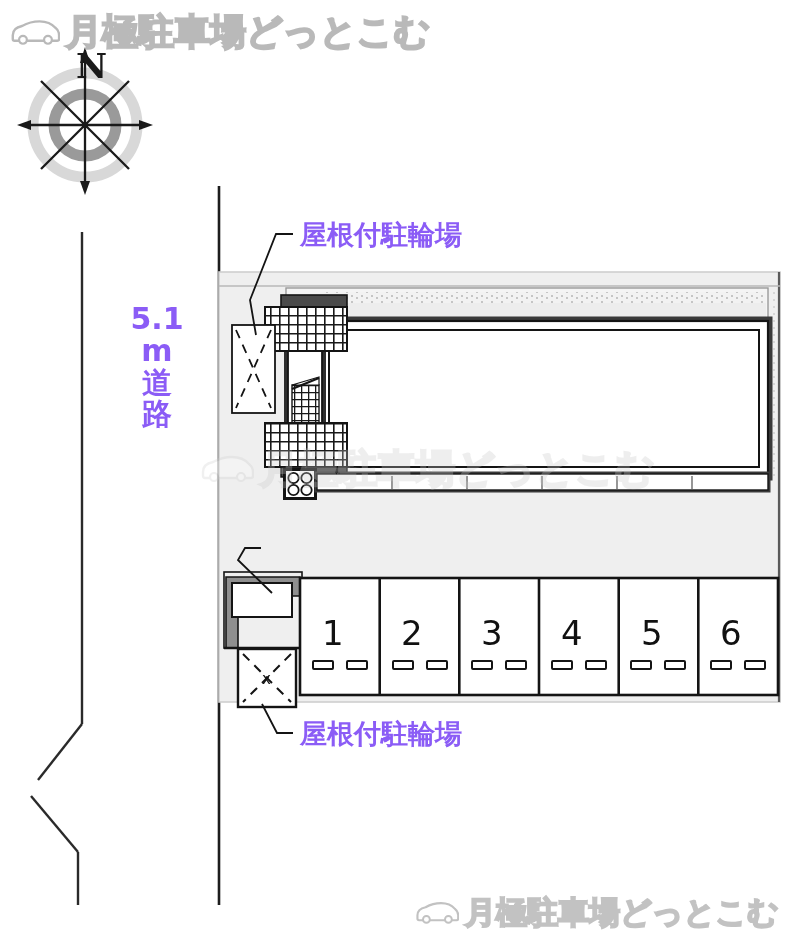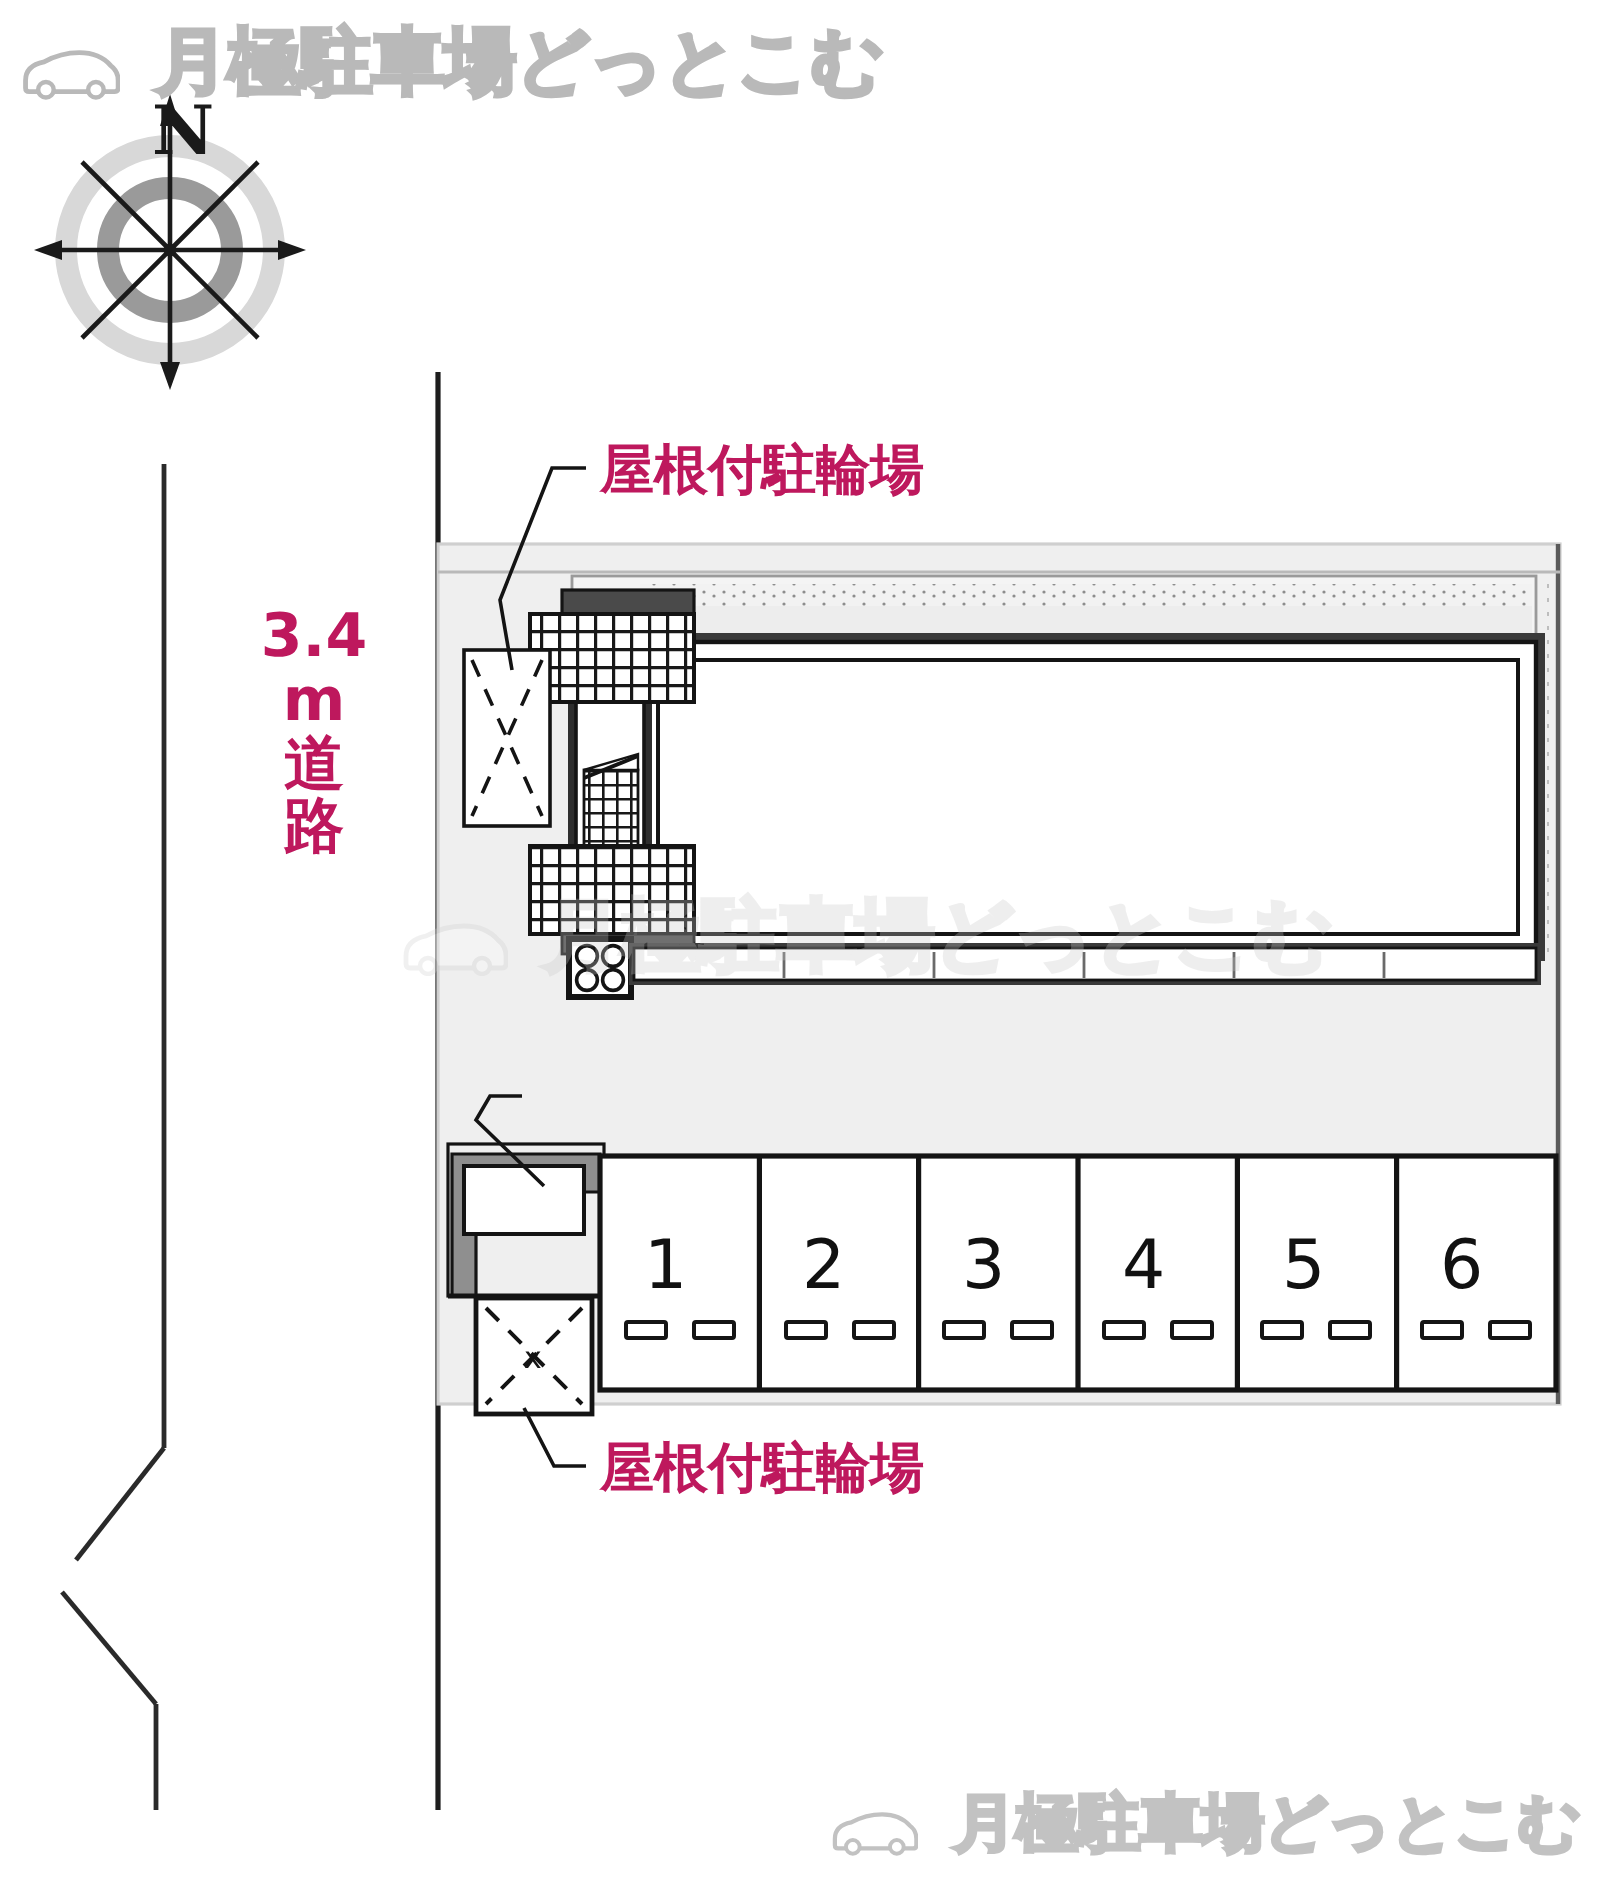--- a/index.html
+++ b/index.html
@@ -5,21 +5,21 @@
   html,body{margin:0;padding:0;background:#ffffff;}
   body{
     width:800px;height:941px;
     font-family:"DejaVu Sans","Liberation Sans",sans-serif;
     position:relative;overflow:hidden;
   }
   #stage{position:absolute;left:0;top:0;width:800px;height:941px;}
   svg#plan{position:absolute;left:0;top:0;width:800px;height:941px;}
 
   
-  .wm{position:absolute;display:flex;align-items:flex-end;gap:18px;
+  .wm{position:absolute;display:flex;align-items:center;gap:6px;
       white-space:nowrap;pointer-events:none;}
   .wm .carico{display:block;}
   .wm .wmtext{
     font-family:"DejaVu Sans","Liberation Sans",sans-serif;
     font-weight:bold;letter-spacing:0px;line-height:1;
   }
   
   #wm-top{left:10px;top:14px;}
   #wm-top .wmtext{font-size:36px;color:#ffffff;
      -webkit-text-stroke:2.2px #b9b9b9;
@@ -27,21 +27,21 @@
   
   #wm-bottom{left:415px;top:897px;}
   #wm-bottom .wmtext{font-size:31px;color:#ffffff;
      -webkit-text-stroke:2px #c2c2c2;}
   
   #wm-mid{left:200px;top:449px;opacity:.30;}
   #wm-mid .wmtext{font-size:39px;color:#ffffff;
      -webkit-text-stroke:2.4px #c8c8c8;}
 
   
-  .lbl{position:absolute;white-space:nowrap;color:#be185d;
+  .lbl{position:absolute;white-space:nowrap;color:#8b5cf6;
        font-family:"DejaVu Sans","Liberation Sans",sans-serif;}
   #label-bike-top{left:300px;top:217px;font-size:27px;font-weight:600;}
   #label-bike-bottom{left:300px;top:716px;font-size:27px;font-weight:600;}
   #label-trash{left:268px;top:529px;font-size:27px;font-weight:600;}
 
   #label-road{left:128px;top:303px;font-size:30px;font-weight:700;
        line-height:1.06;text-align:center;width:58px;}
   #label-road span{display:block;}
 
   #compass-n{position:absolute;left:76px;top:46px;font-size:34px;
@@ -229,21 +229,21 @@
         <polygon points="-68,0 -54,-5 -54,5"></polygon>
         <polygon points="68,0 54,-5 54,5"></polygon>
       </g>
       <circle cx="0" cy="0" r="3.2" fill="#1a1a1a"></circle>
     </g>
   </svg>
 
   <div id="compass-n">N</div>
 
   <div class="lbl" id="label-road">
-    <span>3.4</span>
+    <span>5.1</span>
     <span>m</span>
     <span>道</span>
     <span>路</span>
   </div>
 
   <div class="lbl" id="label-bike-top">屋根付駐輪場</div>
 
 
   <div class="lbl" id="label-bike-bottom">屋根付駐輪場</div>
 

